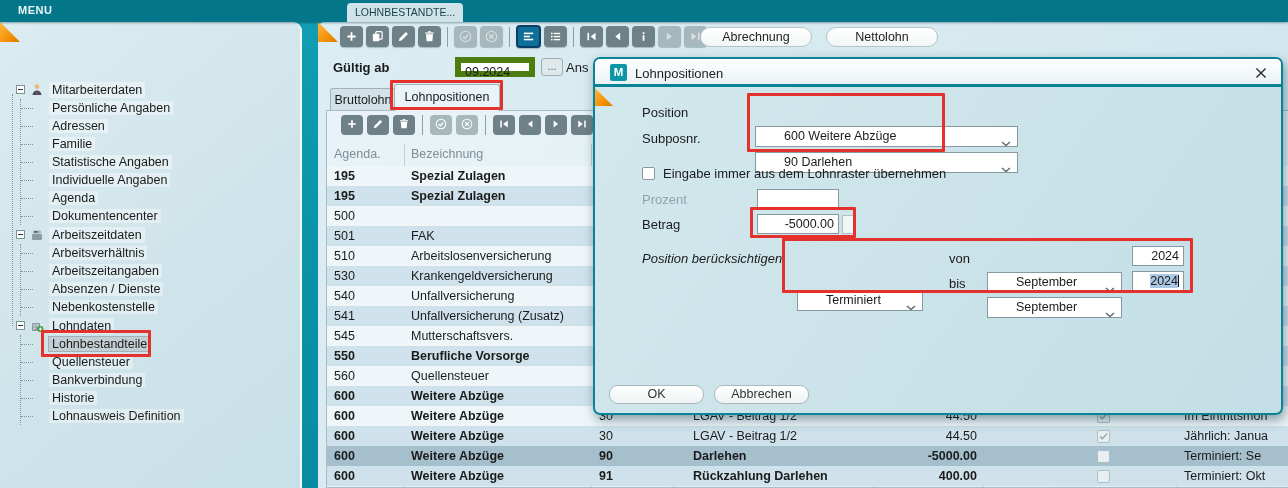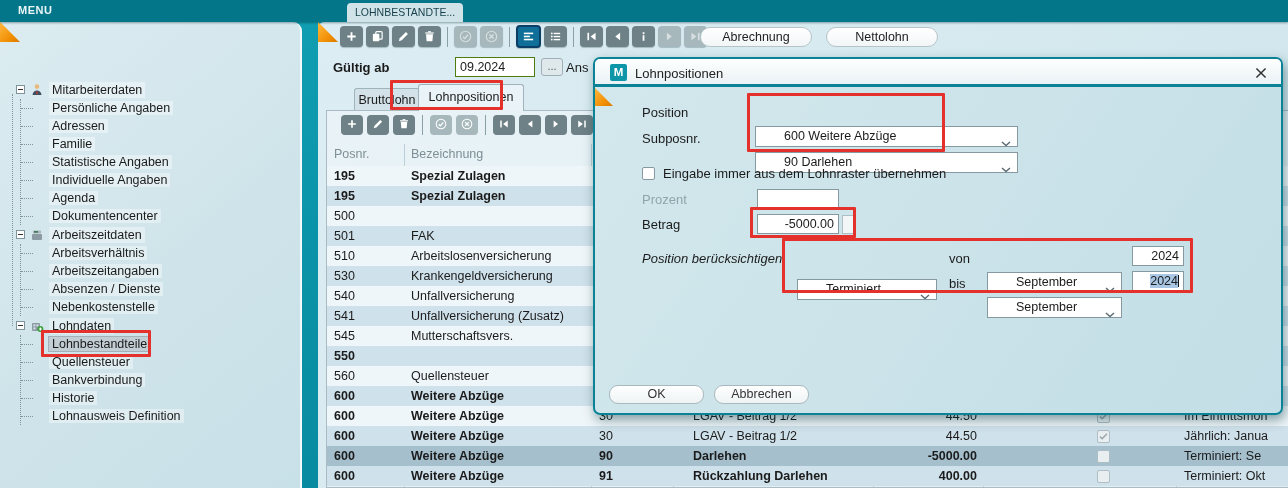--- a/index.html
+++ b/index.html
@@ -52,26 +52,26 @@
   .tbtn.active { background:#0f6f99; border:2px solid #0a3e66; width:25px; height:23px; }
   .tsep { width:1px; height:20px; background:#8aa0a7; margin:0 3px; }
   .pill-btn { height:20px; padding:0 10px; background:linear-gradient(#ffffff,#f2f6f7);
     border:1px solid #b6c4c9; border-radius:10px; font-size:12.5px; color:#222;
     display:flex; align-items:center; justify-content:center; min-width:112px; }
   .pill-abrechnung { position:absolute; left:700px; top:27px; z-index:6; }
   .pill-nettolohn  { position:absolute; left:826px; top:27px; z-index:6; }
   
   .lbl { position:absolute; font-size:13px; color:#1b1b1b; }
   .gueltig-input { position:absolute; left:455px; top:57px; width:80px; height:20px;
-    background:#fff; border:1px solid #4d7c0f; font-size:12.5px; padding:2px 4px; z-index:4; }
+    background:#fff; border:6px solid #4d7c0f; font-size:12.5px; padding:2px 4px; z-index:4; }
   .more-btn { position:absolute; left:541px; top:58px; width:22px; height:18px;
     background:#dfe8ea; border:1px solid #9fb0b6; border-radius:3px; font-size:11px;
     color:#4a5a60; text-align:center; line-height:14px; z-index:4; }
   
-  .tab { position:absolute; font-size:12.5px; text-align:center; z-index:4;margin-left:24px; }
+  .tab { position:absolute; font-size:12.5px; text-align:center; z-index:4; }
   .tab.inactive { left:330px; top:88px; width:66px; height:22px; line-height:22px;
     background:#d2e2e8; border:1px solid #9fb3ba; border-bottom:none; border-radius:3px 3px 0 0; }
   .tab.active { left:394px; top:84px; width:106px; height:27px; line-height:25px;
     background:#eaf3f7; border:1px solid #9fb3ba; border-bottom:none; border-radius:3px 3px 0 0; z-index:5; }
   
   .inner { position:absolute; left:326px; top:110px; width:962px; height:378px;
     background:linear-gradient(120deg,#e9f3f7 0%,#dfedf2 100%);
     border:1px solid #a9bcc3; border-right:none; z-index:3; }
   .inner-toolbar { position:absolute; left:14px; top:4px; display:flex; align-items:center; gap:4px; }
   .itbtn { width:22px; height:20px; border-radius:4px; background:#6d8186; display:flex;
@@ -376,21 +376,21 @@
           </svg></span>
       </div>
       <div class="itbtn">
         <span><svg viewBox="0 0 14 14">
             <path d="M2.6 3L8 7l-5.4 4z" fill="#fff"></path>
             <rect x="9.6" y="3" width="1.8" height="8" fill="#fff"></rect>
           </svg></span>
       </div>
     </div>
   <div class="thead">
-    <div class="cell c-pos">Posnr.</div>
+    <div class="cell c-pos">Agenda.</div>
     <div class="cell c-name">Bezeichnung</div>
   </div>
   <div class="col-sep" style="left:77px;"></div>
   <div class="col-sep" style="left:264px;"></div>
   <div class="col-sep" style="left:346px;"></div>
   <div class="col-sep" style="left:546px;"></div>
   <div class="col-sep" style="left:656px;"></div>
   <div class="col-sep" style="left:849px;"></div>
   <div class="rows" id="rows">
       <div class="trow odd">
@@ -423,20 +423,21 @@
       <div class="trow even">
         <div class="cell c-pos">541</div>
         <div class="cell c-name">Unfallversicherung (Zusatz)</div>
       </div>
       <div class="trow odd">
         <div class="cell c-pos">545</div>
         <div class="cell c-name">Mutterschaftsvers.</div>
       </div>
       <div class="trow even">
         <div class="cell c-pos bold">550</div>
+        <div class="cell c-name bold">Berufliche Vorsorge</div>
       </div>
       <div class="trow odd">
         <div class="cell c-pos">560</div>
         <div class="cell c-name">Quellensteuer</div>
       </div>
       <div class="trow even">
         <div class="cell c-pos bold">600</div>
         <div class="cell c-name bold">Weitere Abzüge</div>
       </div>
       <div class="trow odd">
@@ -516,21 +517,21 @@
   <div class="dlg-lbl" style="left:68px;top:107px;">Eingabe immer aus dem Lohnraster übernehmen</div>
 
   <div class="dlg-lbl dim" style="left:47px;top:133px;">Prozent</div>
   <div class="tinput" style="left:162px;top:130px;width:82px;"></div>
 
   <div class="dlg-lbl" style="left:47px;top:158px;">Betrag</div>
   <div class="tinput" style="left:162px;top:155px;width:82px;">-5000.00</div>
   <div class="stub" style="left:247px;top:156px;width:12px;height:19px;"></div>
 
   <div class="dlg-lbl" style="left:47px;top:192px;font-style:italic;">Position berücksichtigen</div>
-  <div class="combo" style="left:202px;top:194px;width:140px;">
+  <div class="combo" style="left:202px;top:205px;width:126px;">
     <span>Terminiert</span>
     <span class="chev"><svg viewBox="0 0 10 6">
           <path d="M1 1l4 3.6L9 1" fill="none" stroke="#5a6b72" stroke-width="1.4"></path>
         </svg></span>
   </div>
   <div class="dlg-lbl" style="left:354px;top:192px;">von</div>
   <div class="combo" style="left:392px;top:187px;width:135px;">
     <span>September</span>
     <span class="chev"><svg viewBox="0 0 10 6">
           <path d="M1 1l4 3.6L9 1" fill="none" stroke="#5a6b72" stroke-width="1.4"></path>

